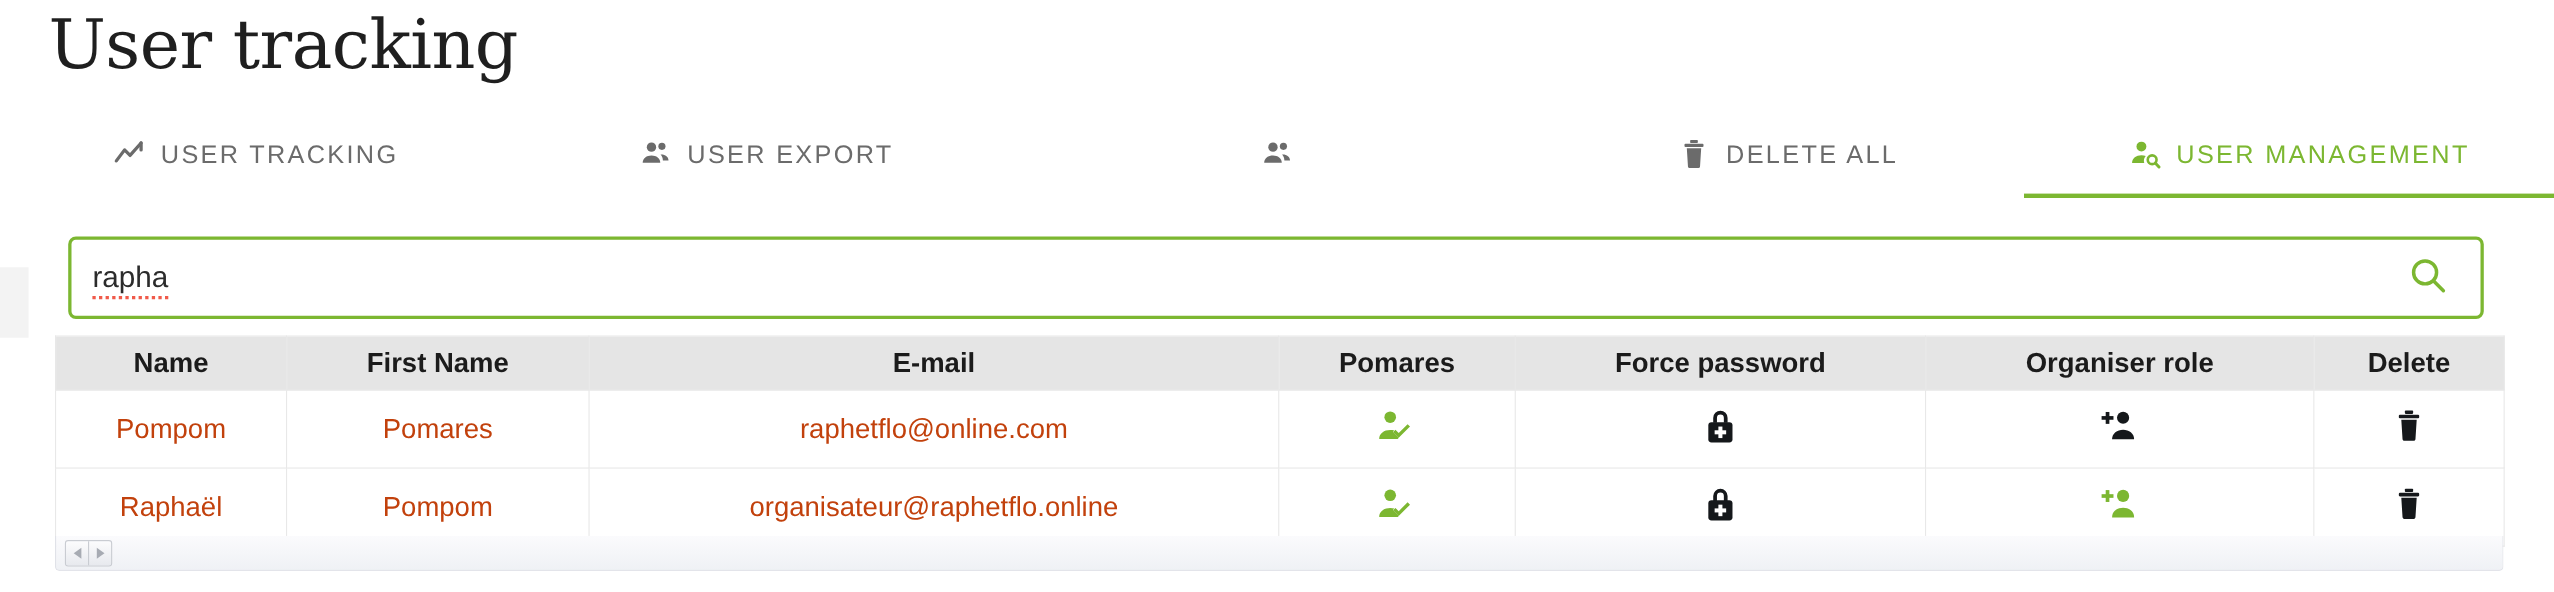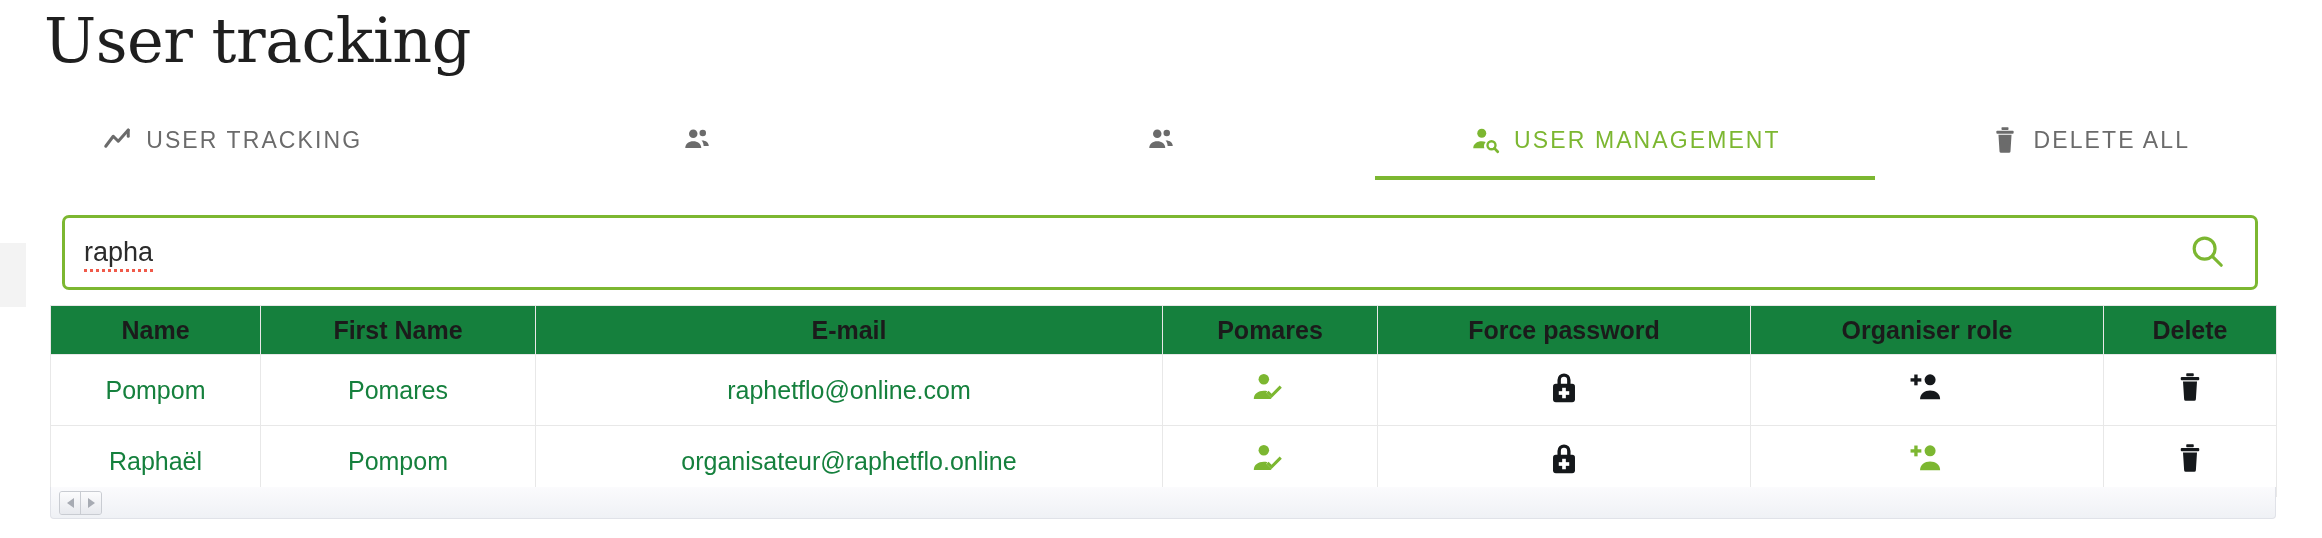--- a/index.html
+++ b/index.html
@@ -165,28 +165,28 @@
     border: 1px solid #e8e8e8;
     text-align: center;
     vertical-align: middle;
     font-family: "Liberation Sans", sans-serif;
   }
   table.grid th {
     height: 48px;
     font-size: 25px;
     font-weight: bold;
     color: #1b1b1b;
-    background: #15803d;
+    background: #e5e5e5;
     padding: 0 6px;
   }
   table.grid td {
     height: 70px;
     font-size: 25px;
     font-weight: 400;
-    color: #15803d;
+    color: #c2410c;
     padding: 0 6px;
   }
   .col-name       { width: 210px; }
   .col-first      { width: 275px; }
   .col-email      { width: 627px; }
   .col-activate   { width: 215px; }
   .col-force      { width: 373px; }
   .col-organiser  { width: 353px; }
   .col-delete     { width: 173px; }
 
@@ -269,65 +269,66 @@
   <div class="tab">
     <div class="tab-inner">
       <span class="tab-icon">
         <svg width="30" height="30" viewBox="0 0 24 24" fill="currentColor">
           <circle cx="9" cy="7" r="3.4"></circle>
           <circle cx="16.6" cy="6.4" r="2.6"></circle>
           <path d="M2.6 18.4c0-3.4 2.9-5.4 6.4-5.4s6.4 2 6.4 5.4z"></path>
           <path d="M16.2 12.4c2.9 0 5.2 1.7 5.2 4.4h-4.1c0-1.8-.6-3.3-1.7-4.4z"></path>
         </svg>
       </span>
+      <span class="tab-label">USER EXPORT</span>
     </div>
 
   </div>
 
   <div class="tab">
     <div class="tab-inner">
       <span class="tab-icon">
         <svg width="30" height="30" viewBox="0 0 24 24" fill="currentColor">
           <circle cx="9" cy="7" r="3.4"></circle>
           <circle cx="16.6" cy="6.4" r="2.6"></circle>
           <path d="M2.6 18.4c0-3.4 2.9-5.4 6.4-5.4s6.4 2 6.4 5.4z"></path>
           <path d="M16.2 12.4c2.9 0 5.2 1.7 5.2 4.4h-4.1c0-1.8-.6-3.3-1.7-4.4z"></path>
         </svg>
       </span>
+    </div>
+
+  </div>
+
+  <div class="tab">
+    <div class="tab-inner">
+      <span class="tab-icon">
+        <svg width="26" height="28" viewBox="0 0 20 24" fill="currentColor">
+          <rect x="7" y="1" width="6" height="2.4" rx="0.6"></rect>
+          <rect x="2.6" y="4" width="14.8" height="2.6" rx="0.8"></rect>
+          <path d="M4.4 7.6h11.2l-.9 14.2a1.3 1.3 0 0 1-1.3 1.2H6.6a1.3 1.3 0 0 1-1.3-1.2z"></path>
+        </svg>
+      </span>
+      <span class="tab-label">DELETE ALL</span>
     </div>
 
   </div>
 
   <div class="tab active">
     <div class="tab-inner">
       <span class="tab-icon">
         <svg width="30" height="30" viewBox="0 0 24 24" fill="currentColor">
           <circle cx="9.4" cy="6.6" r="3.6"></circle>
           <path d="M2.6 18.6c0-3.6 3-5.7 6.8-5.7 1.2 0 2.3.2 3.2.6-.9.9-1.4 2.1-1.4 3.4 0 .6.1 1.2.3 1.7z"></path>
           <circle cx="17.2" cy="16.2" r="3.2" fill="none" stroke="currentColor" stroke-width="1.9"></circle>
           <line x1="19.6" y1="18.7" x2="22.2" y2="21.4" stroke="currentColor" stroke-width="2.2" stroke-linecap="round"></line>
         </svg>
       </span>
       <span class="tab-label">USER MANAGEMENT</span>
     </div>
     <div class="tab-underline"></div>
-  </div>
-
-  <div class="tab">
-    <div class="tab-inner">
-      <span class="tab-icon">
-        <svg width="26" height="28" viewBox="0 0 20 24" fill="currentColor">
-          <rect x="7" y="1" width="6" height="2.4" rx="0.6"></rect>
-          <rect x="2.6" y="4" width="14.8" height="2.6" rx="0.8"></rect>
-          <path d="M4.4 7.6h11.2l-.9 14.2a1.3 1.3 0 0 1-1.3 1.2H6.6a1.3 1.3 0 0 1-1.3-1.2z"></path>
-        </svg>
-      </span>
-      <span class="tab-label">DELETE ALL</span>
-    </div>
-
   </div>
 
 </div>
 
 <div class="left-stub"></div>
 
 <div class="search-wrap">
   <input class="search-input" type="text" spellcheck="false" style="color: transparent; caret-color: rgb(43, 43, 43);" value="rapha">
   <div class="search-btn">
     <span>

